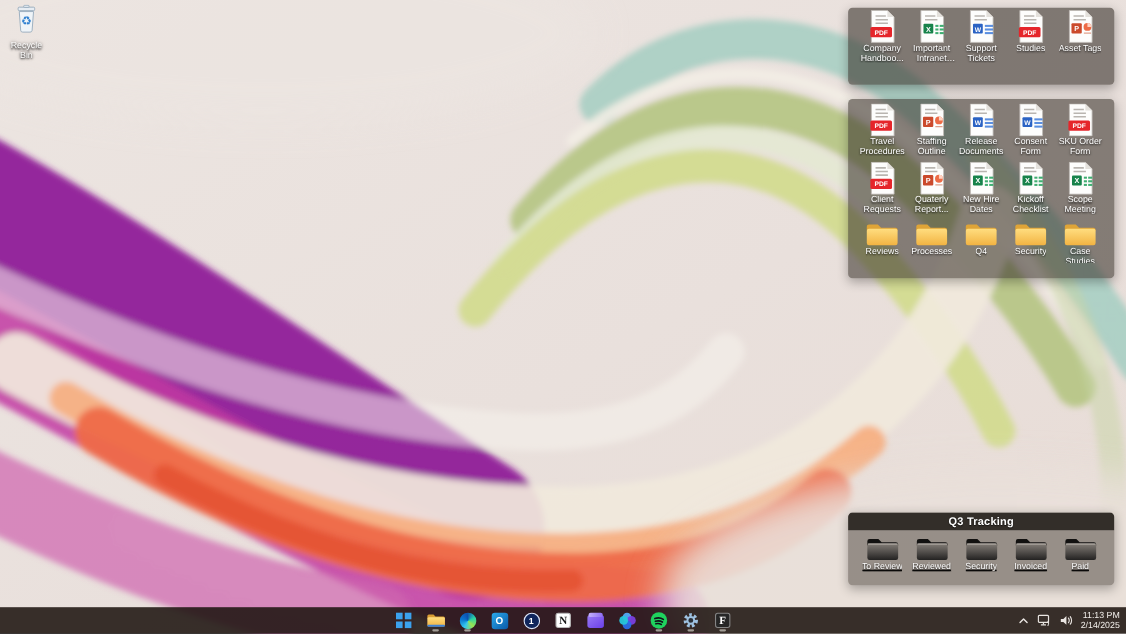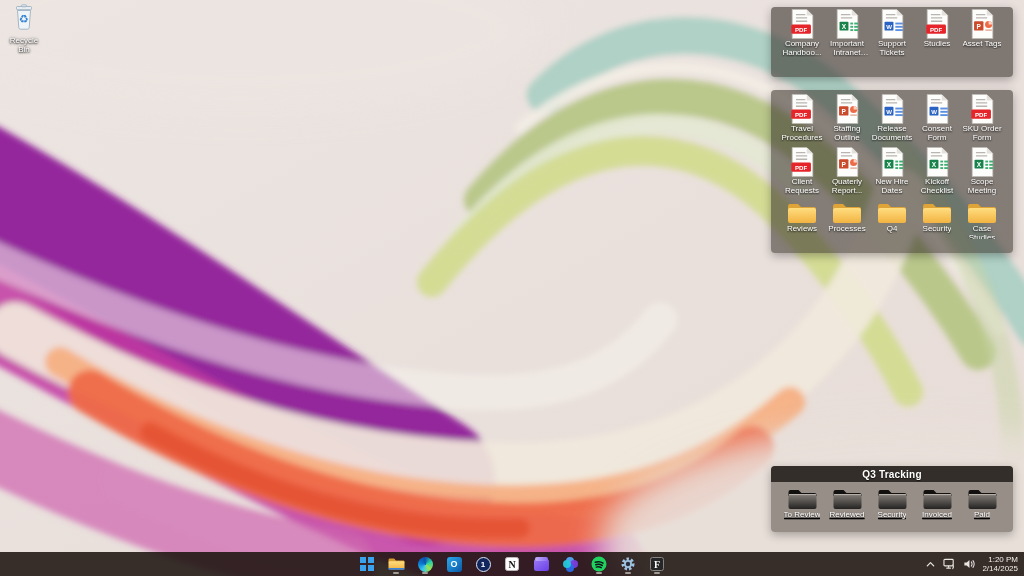--- a/index.html
+++ b/index.html
@@ -620,18 +620,18 @@
           <path d="M10.5,11.5 q1.5,-2 0,-4" fill="none" stroke="#e9e5e1" stroke-width="1.1" stroke-linecap="round"></path>
         </svg>
       </span>
       <span class="trayicon">
         <svg width="12" height="12" viewBox="0 0 13 13">
           <path d="M1.5,5 h2.5 l3,-2.8 v8.6 l-3,-2.8 h-2.5 z" fill="#e9e5e1"></path>
           <path d="M9,4.2 q1.6,2.3 0,4.6 M10.8,2.8 q2.6,3.7 0,7.4" fill="none" stroke="#e9e5e1" stroke-width="1.1" stroke-linecap="round"></path>
         </svg>
       </span>
       <div class="clock">
-        <div>1:20 PM</div>
+        <div>11:13 PM</div>
         <div>2/14/2025</div>
       </div>
     </div>
   </div>
 </div>
 
 </body></html>

